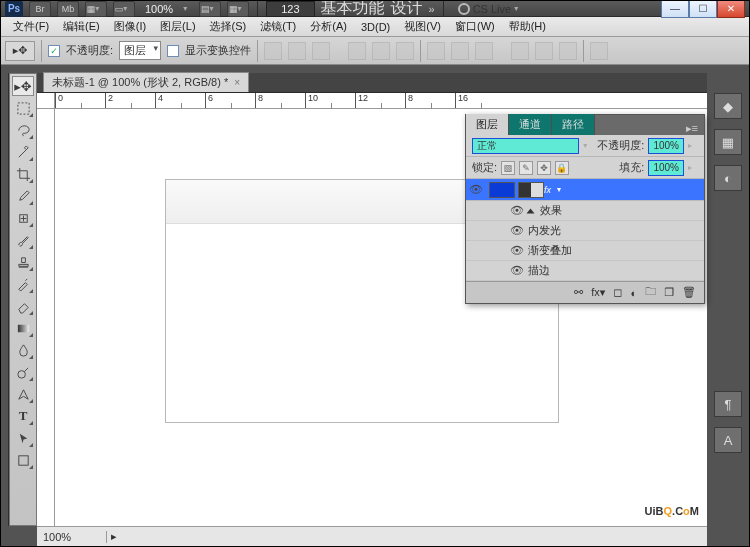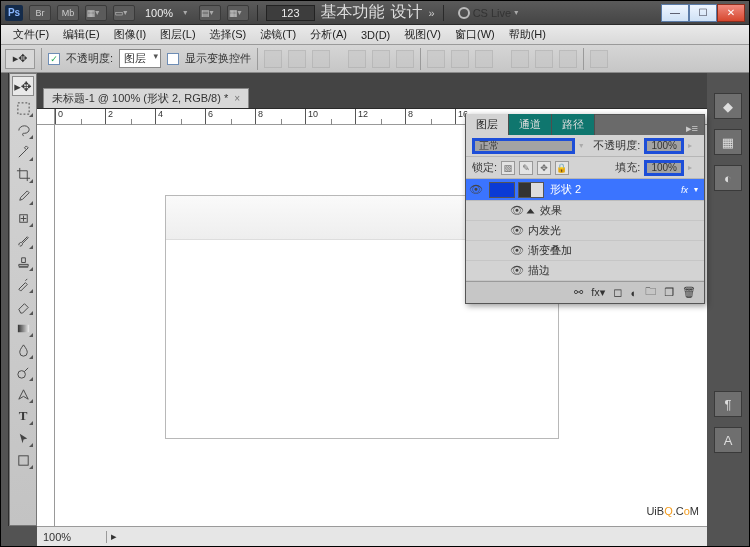--- a/index.html
+++ b/index.html
@@ -1,17 +1,17 @@
 <!DOCTYPE html>
 <html><head>
 <meta charset="utf-8">
 <style>
 *{box-sizing:border-box;margin:0;padding:0;font-family:"Microsoft YaHei",Tahoma,sans-serif;font-size:11px;color:#333}
 body{background:#535353;width:750px;height:547px;overflow:hidden;position:relative;border:1px solid #000}
-.titlebar{height:24px;background:linear-gradient(#5a5a5a,#454545);display:flex;align-items:center;padding:0 4px;gap:6px;border-bottom:1px solid #2a2a2a}
+.titlebar{height:16px;background:linear-gradient(#5a5a5a,#454545);display:flex;align-items:center;padding:0 4px;gap:6px;border-bottom:1px solid #2a2a2a}
 .ps-logo{width:18px;height:16px;background:#142b4a;color:#8ab7ff;display:flex;align-items:center;justify-content:center;font-weight:bold;font-size:10px;border-radius:2px}
 .mini-btn{width:22px;height:16px;background:#5b5b5b;border:1px solid #3a3a3a;color:#ccc;display:flex;align-items:center;justify-content:center;font-size:9px;border-radius:2px}
 .dd{width:10px;color:#aaa;font-size:8px}
 .zoom-box{color:#eee;font-size:11px;padding:0 4px}
 .tb-123{background:#3d3d3d;color:#eee;padding:1px 14px;border:1px solid #222}
 .tb-txt{color:#ddd;font-size:16px}
 .arrow-r{color:#ccc;font-size:11px}
 .cslive{color:#ddd;display:flex;align-items:center;gap:3px;margin-left:6px}
 .cslive .ring{width:12px;height:12px;border:2px solid #bbb;border-radius:50%}
 .tb-sep{width:1px;height:16px;background:#2a2a2a;margin:0 2px}
@@ -28,59 +28,59 @@
 .sel:after{content:"▾";position:absolute;right:2px;top:1px;font-size:9px;color:#555}
 .align-btn{width:18px;height:18px;background:#c7c7c7;border:1px solid #aaa;opacity:.55}
 .workspace{position:absolute;top:72px;left:0;right:0;bottom:20px;display:flex}
 .left-gut{width:8px;background:#535353;border-right:1px solid #2e2e2e}
 .toolbox{width:28px;background:linear-gradient(#d4d4d4,#c3c3c3);border:1px solid #777;display:flex;flex-direction:column;align-items:center;padding:2px 0;gap:2px}
 .tool{width:22px;height:20px;display:flex;align-items:center;justify-content:center;font-size:13px;color:#3a3a3a;border:1px solid transparent;position:relative}
 .tool.sel-t{background:#e9e9e9;border:1px solid #8a8a8a}
 .tool .sub{position:absolute;right:0;bottom:0;width:0;height:0;border-left:4px solid transparent;border-bottom:4px solid #555}
 .tool svg{width:15px;height:15px}
 .doc-area{flex:1;background:#535353;display:flex;flex-direction:column;position:relative}
-.doc-tabs{height:36px;background:#444;display:flex;align-items:flex-end;padding-left:6px;border-bottom:1px solid #2a2a2a}
+.doc-tabs{height:20px;background:#444;display:flex;align-items:flex-end;padding-left:6px;border-bottom:1px solid #2a2a2a}
 .doc-tab{background:#d8d8d8;border:1px solid #888;border-bottom:none;padding:2px 8px;display:flex;align-items:center;gap:6px;font-size:10px}
 .doc-tab .x{color:#777;font-size:10px}
 .rulers-wrap{flex:1;position:relative;display:flex}
 .ruler-corner{width:18px;height:16px;background:#fff;border-right:1px solid #999;border-bottom:1px solid #999;position:absolute;top:0;left:0}
 .ruler-top{position:absolute;top:0;left:18px;right:0;height:16px;background:#fff;border-bottom:1px solid #999;display:flex}
 .ruler-left{position:absolute;top:16px;left:0;width:18px;bottom:0;background:#fff;border-right:1px solid #999}
 .tick{flex:0 0 50px;border-left:1px solid #555;font-size:9px;padding-left:2px;color:#333;position:relative}
 .tick:before{content:"";position:absolute;left:25px;top:10px;width:1px;height:6px;background:#888}
 .canvas-zone{position:absolute;top:16px;left:18px;right:0;bottom:0;background:#fff;overflow:hidden}
 .canvas-art{position:absolute;top:70px;left:110px;width:394px;height:244px;border:1px solid #b8b8b8}
 .canvas-art .hdr{height:44px;background:linear-gradient(#fafafa,#eee);border-bottom:1px solid #ddd}
 .right-dock{width:42px;background:#535353;display:flex;flex-direction:column;align-items:center;padding-top:20px;gap:10px}
 .dock-ic{width:28px;height:26px;background:#6f6f6f;border:1px solid #3a3a3a;display:flex;align-items:center;justify-content:center;color:#ddd;font-size:13px}
 .panel{position:absolute;top:113px;right:44px;width:240px;background:#d3d3d3;border:1px solid #555;box-shadow:2px 2px 6px rgba(0,0,0,.4)}
 .panel-tabs{height:20px;background:#6a6a6a;display:flex;align-items:flex-end}
 .ptab{padding:3px 10px;font-size:11px;color:#ddd;background:#0f766e;border-right:1px solid #4e4e4e}
 .ptab.active{background:#d3d3d3;color:#222}
 .panel-menu{margin-left:auto;color:#ccc;padding:0 6px;font-size:11px}
 .panel-row{height:22px;display:flex;align-items:center;padding:0 6px;gap:4px;border-bottom:1px solid #b6b6b6}
-.pctl{background:#a3a3a3;border:3px solid #1d4ed8;padding:0 4px;height:16px;display:flex;align-items:center;font-size:10px}
+.pctl{background:#5eead4;border:1px solid #1d4ed8;padding:0 4px;height:16px;display:flex;align-items:center;font-size:10px}
 .lock-ic{width:14px;height:14px;border:1px solid #999;background:#e4e4e4;display:flex;align-items:center;justify-content:center;font-size:9px;color:#666}
 .layer-list{max-height:130px;overflow:hidden;background:#d3d3d3}
 .layer{display:flex;align-items:center;height:22px;border-bottom:1px solid #bcbcbc}
 .eye{width:20px;display:flex;justify-content:center;color:#444}
 .lswatch{width:26px;height:16px;margin:0 3px;border:1px solid #555}
 .lmask{width:26px;height:16px;border:1px solid #555;background:linear-gradient(90deg,#333 0 50%,#ddd 50%)}
 .layer.sel-l{background:#3b74ff;color:#fff}
 .layer.sel-l .lname{color:#fff}
 .lname{flex:1;padding-left:6px;font-size:11px}
 .fx{color:#fff;font-size:9px;padding-right:6px;font-style:italic}
 .sublayer{padding-left:44px;height:20px;display:flex;align-items:center;gap:4px;border-bottom:1px solid #c6c6c6}
 .sublayer .eye2{width:14px;color:#444}
 .panel-foot{height:22px;background:#c6c6c6;border-top:1px solid #9a9a9a;display:flex;align-items:center;justify-content:flex-end;gap:8px;padding:0 8px;font-size:11px;color:#555}
 .tri{width:0;height:0;border-top:4px solid transparent;border-bottom:4px solid transparent;border-right:5px solid #333;display:inline-block;margin-right:3px;transform:rotate(90deg)}
 .statusbar{position:absolute;bottom:0;left:36px;right:42px;height:20px;background:#e6e6e6;border-top:1px solid #9a9a9a;display:flex;align-items:center;font-size:10px}
 .statusbar .zb{width:70px;border-right:1px solid #9a9a9a;padding:0 6px}
 .statusbar .doc{padding:0 8px;border-right:1px solid #9a9a9a}
-.logo-br{position:absolute;right:50px;bottom:26px;font-weight:normal;font-size:17px;color:#0a6bd1}
+.logo-br{position:absolute;right:50px;bottom:26px;font-weight:bold;font-size:17px;color:#0a6bd1}
 .logo-br .o{color:#f29b1d}
 </style>
 </head>
 <body>
 
 <div class="titlebar">
   <div class="ps-logo">Ps</div>
   <div class="mini-btn">Br</div>
   <div class="mini-btn">Mb</div>
   <div class="mini-btn">▦<span class="dd">▾</span></div>
@@ -322,21 +322,20 @@
     <span style="flex:1"></span>
     <span>填充:</span>
     <span class="pctl">100%</span>
     <span class="dd">▸</span>
   </div>
   <div class="layer-list">
     <div class="layer sel-l">
       <span class="eye">👁</span>
       <span class="lswatch" style="background:#0a3bd6"></span>
       <span class="lmask"></span>
-      <span class="lname">形状 2</span>
       <span class="fx">fx</span>
       <span class="dd" style="color:#fff">▾</span>
     </div>
     <div class="sublayer">
       <span class="eye2">👁</span>
       <span class="tri"></span>
       <span>效果</span>
     </div>
     <div class="sublayer">
       <span class="eye2">👁</span>

